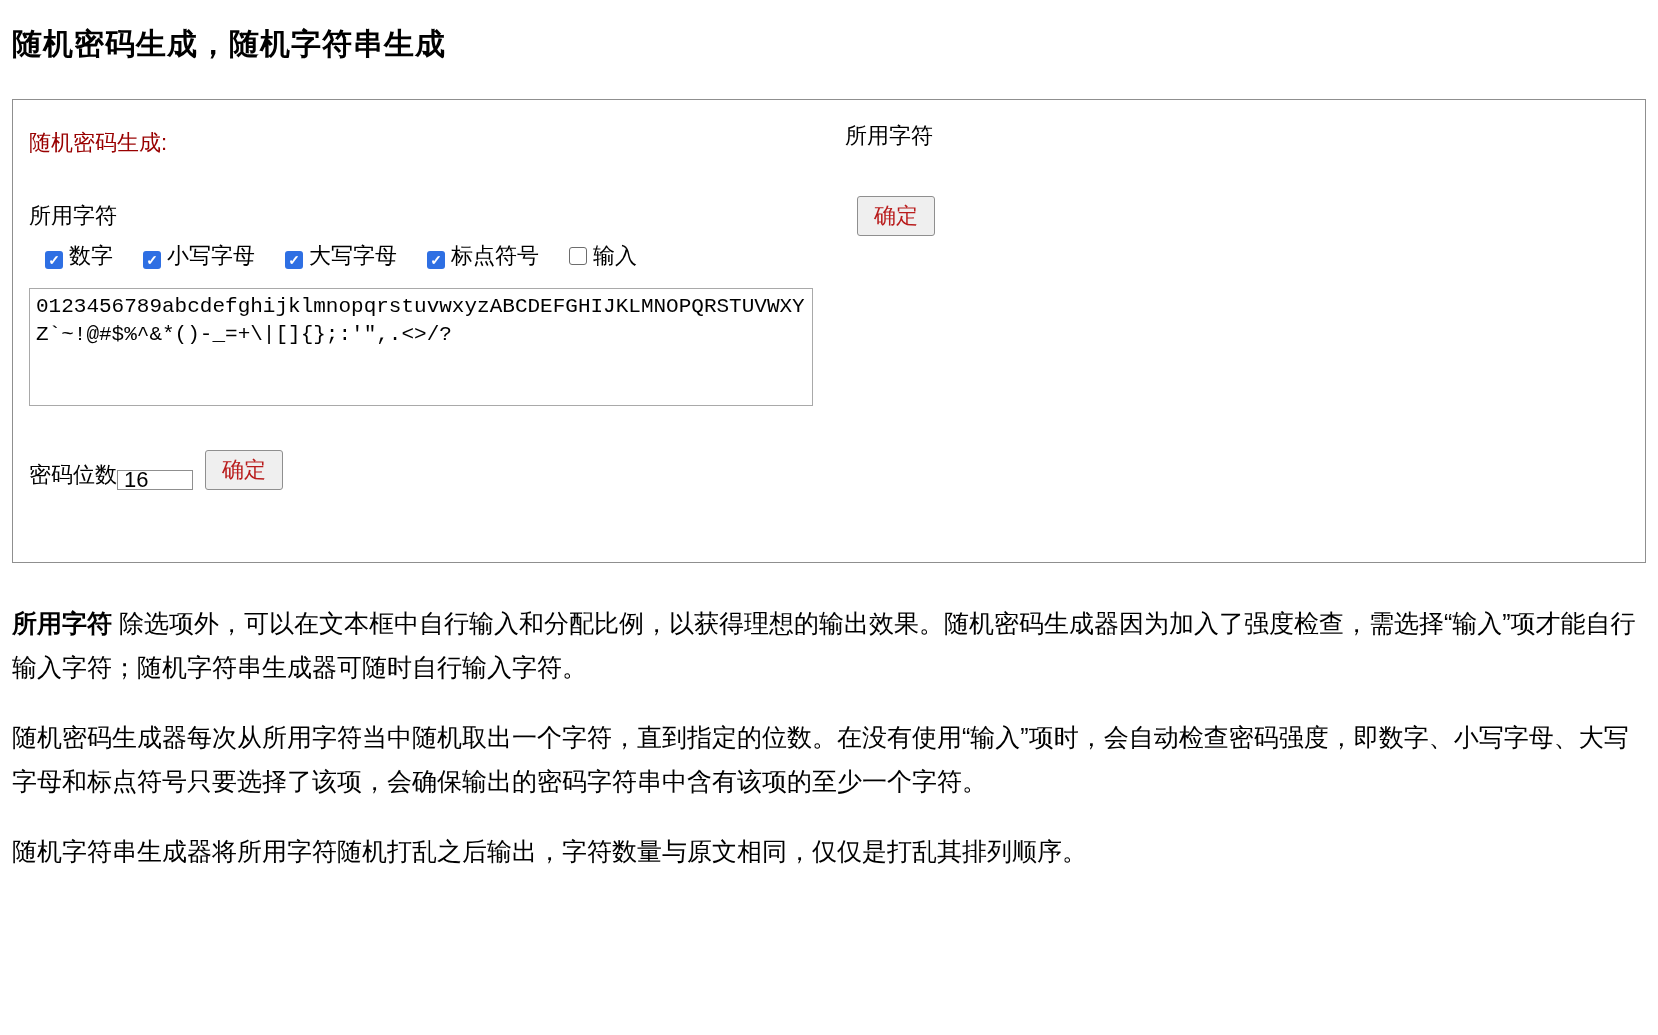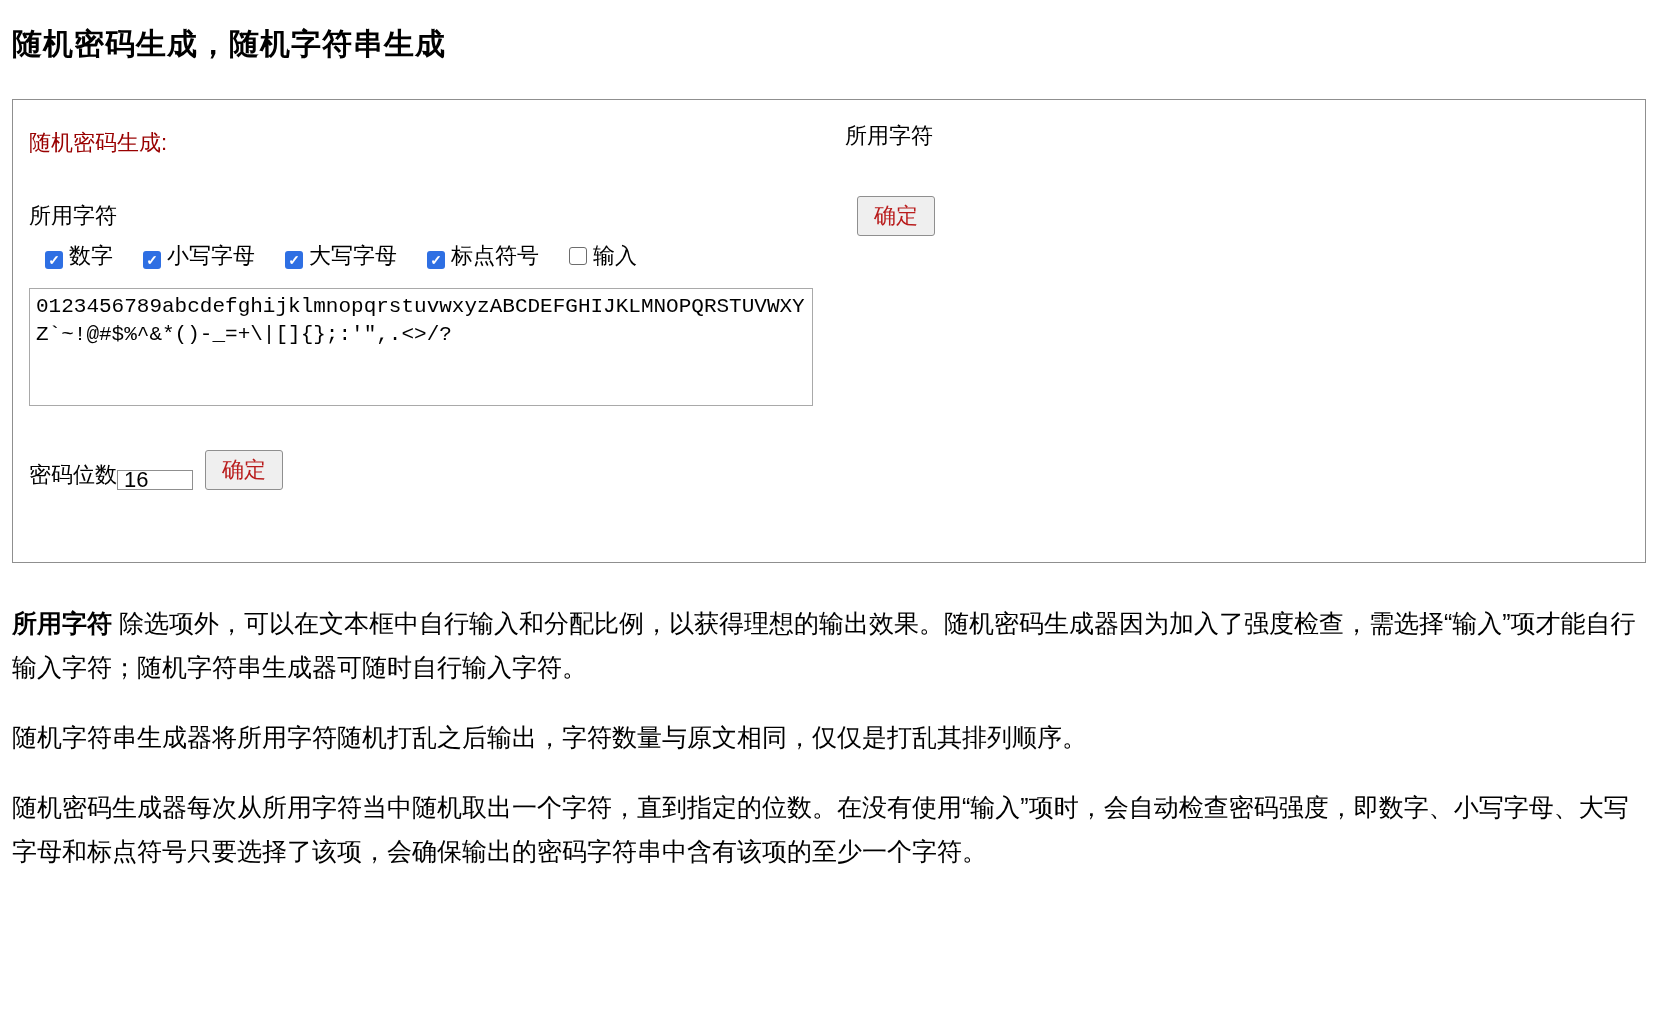--- a/index.html
+++ b/index.html
@@ -133,15 +133,15 @@
     </p>
     <p class="action-row">
       <button class="confirm-btn">确定</button>
     </p>
   </div>
 
 </div>
 
 <div class="desc">
     <p><b>所用字符</b> 除选项外，可以在文本框中自行输入和分配比例，以获得理想的输出效果。随机密码生成器因为加入了强度检查，需选择“输入”项才能自行输入字符；随机字符串生成器可随时自行输入字符。</p>
+    <p>随机密码生成器每次从所用字符当中随机取出一个字符，直到指定的位数。在没有使用“输入”项时，会自动检查密码强度，即数字、小写字母、大写字母和标点符号只要选择了该项，会确保输出的密码字符串中含有该项的至少一个字符。</p>
     <p>随机字符串生成器将所用字符随机打乱之后输出，字符数量与原文相同，仅仅是打乱其排列顺序。</p>
-    <p>随机密码生成器每次从所用字符当中随机取出一个字符，直到指定的位数。在没有使用“输入”项时，会自动检查密码强度，即数字、小写字母、大写字母和标点符号只要选择了该项，会确保输出的密码字符串中含有该项的至少一个字符。</p>
   </div>
 
 </body></html>

